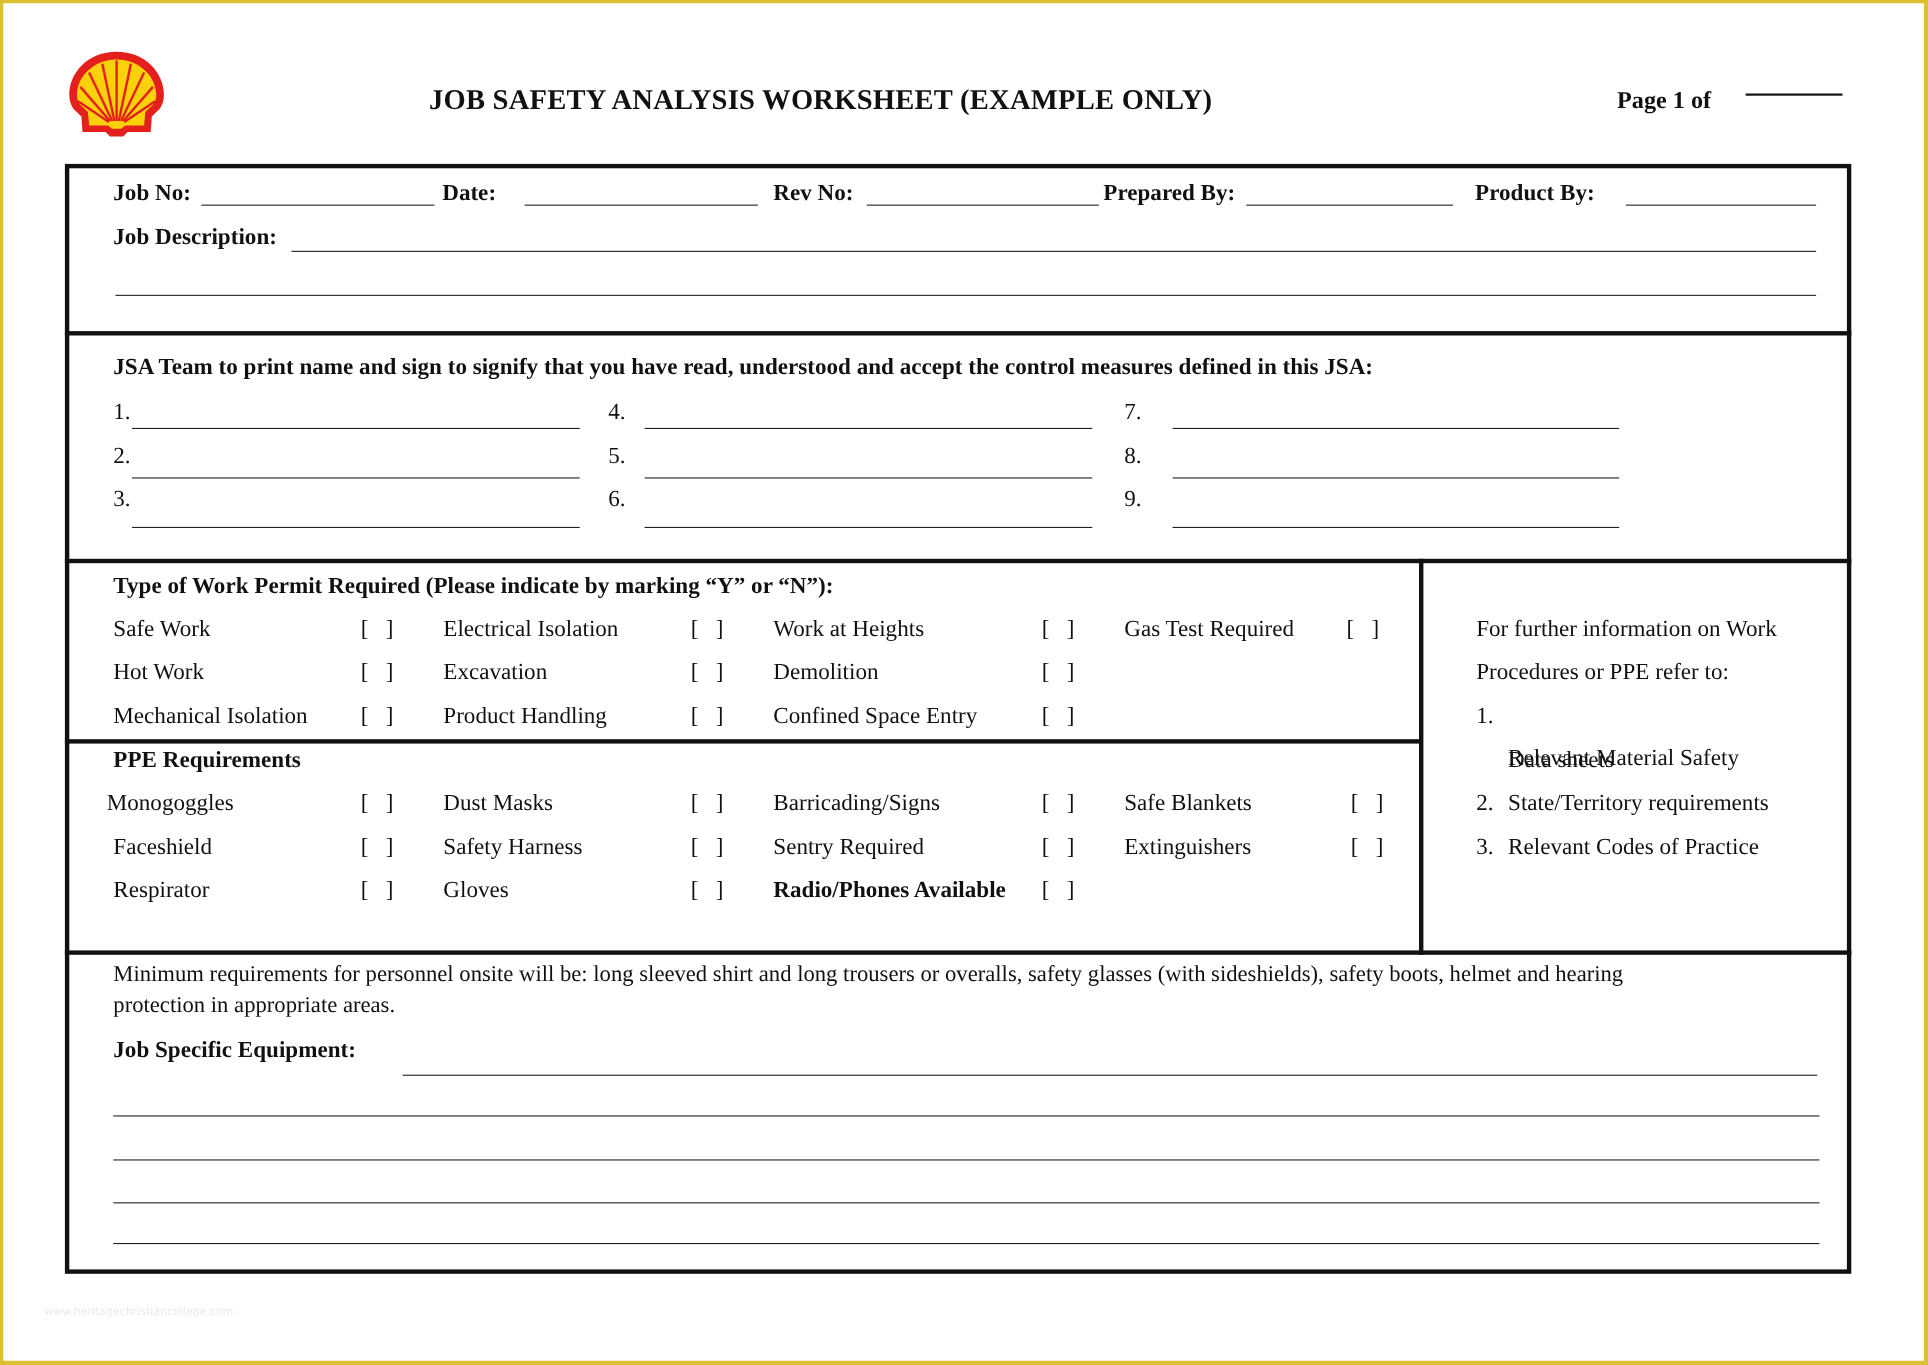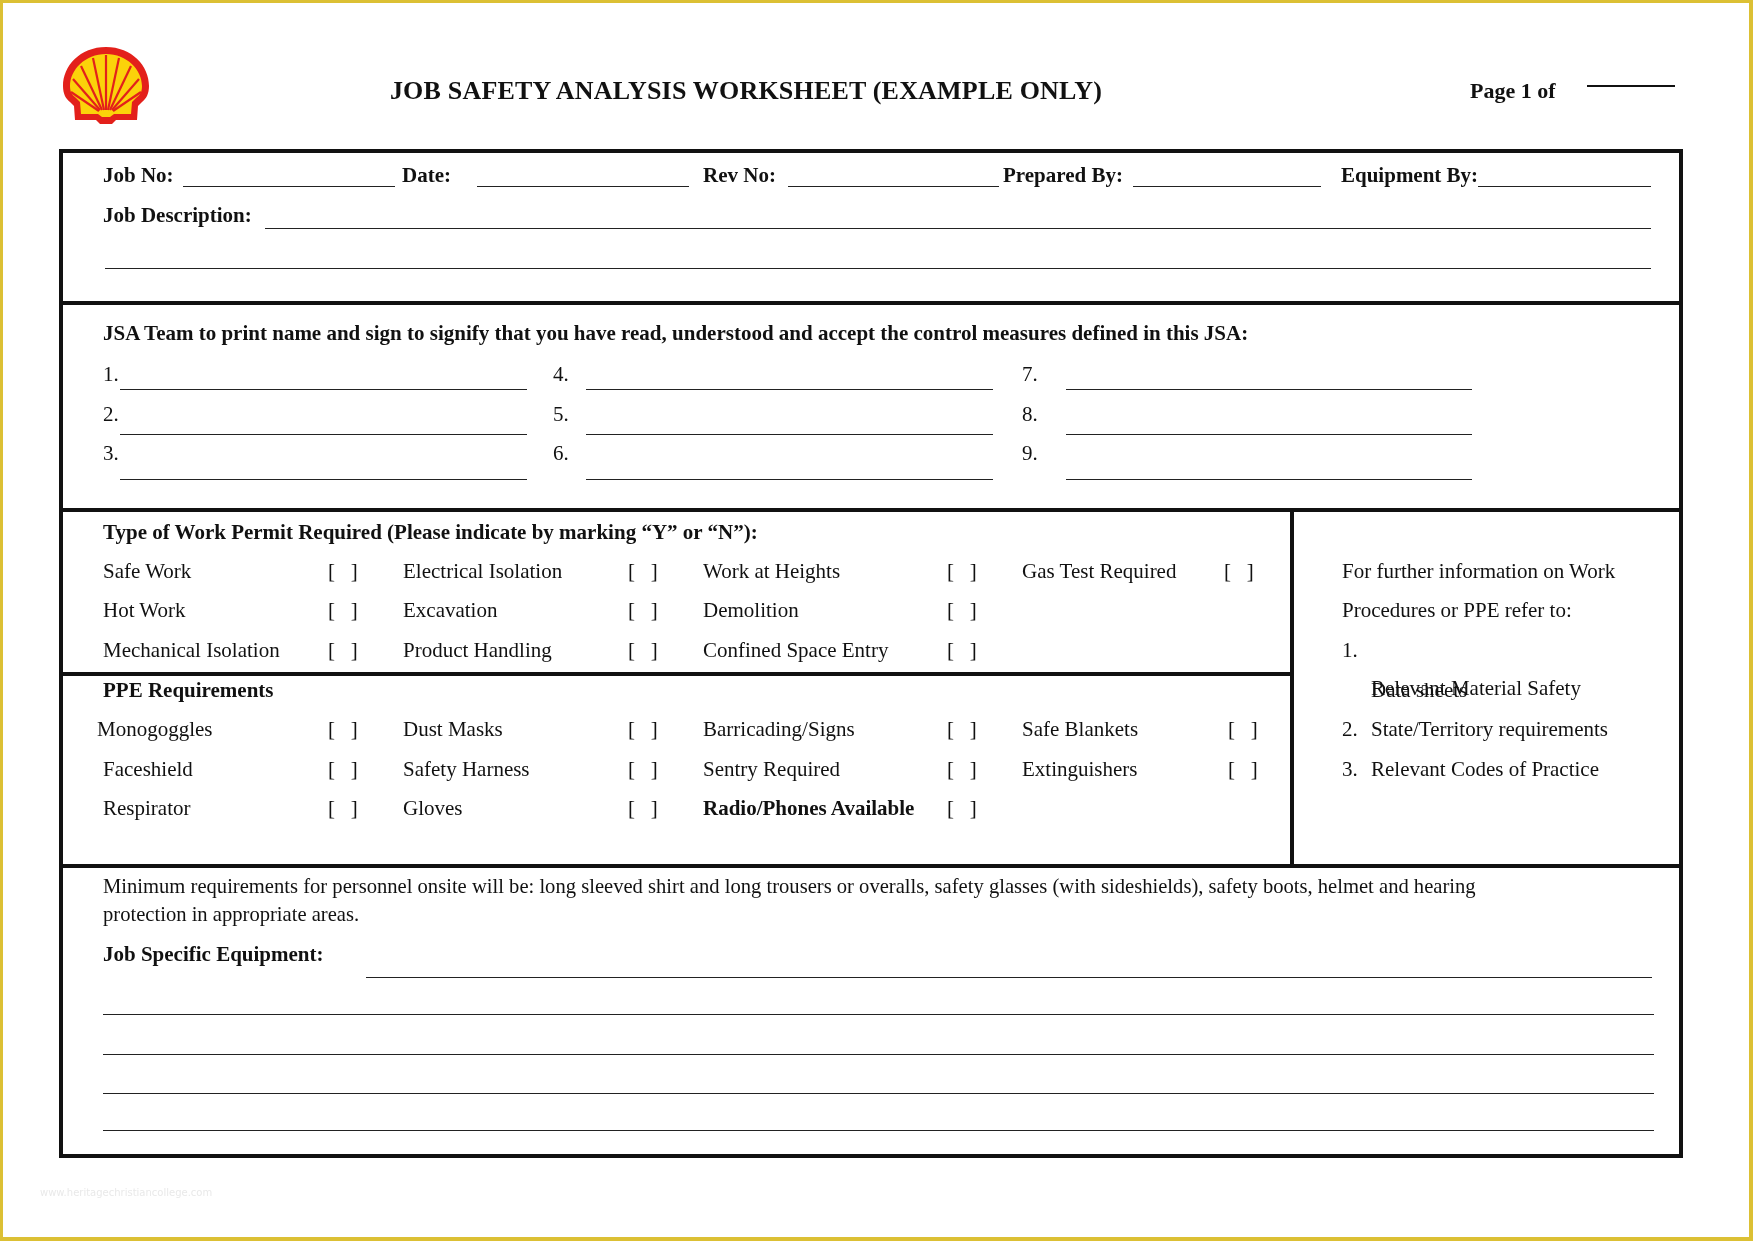--- a/index.html
+++ b/index.html
@@ -53,21 +53,21 @@
 <div class="vline" style="left:1290px; top:508px; height:360px;"></div>
 
 <div class="lbl-b" style="left:103px; top:163px;">Job No:</div>
 <div class="uline" style="left:183px; top:186px; width:212px;"></div>
 <div class="lbl-b" style="left:402px; top:163px;">Date:</div>
 <div class="uline" style="left:477px; top:186px; width:212px;"></div>
 <div class="lbl-b" style="left:703px; top:163px;">Rev No:</div>
 <div class="uline" style="left:788px; top:186px; width:211px;"></div>
 <div class="lbl-b" style="left:1003px; top:163px;">Prepared By:</div>
 <div class="uline" style="left:1133px; top:186px; width:188px;"></div>
-<div class="lbl-b" style="left:1341px; top:163px;">Equipment By:</div>
+<div class="lbl-b" style="left:1341px; top:163px;">Product By:</div>
 <div class="uline" style="left:1478px; top:186px; width:173px;"></div>
 
 <div class="lbl-b" style="left:103px; top:203px;">Job Description:</div>
 <div class="uline" style="left:265px; top:228px; width:1386px;"></div>
 <div class="uline" style="left:105px; top:268px; width:1546px;"></div>
 
 <div class="lbl-b" style="left:103px; top:321px;">JSA Team to print name and sign to signify that you have read, understood and accept the control measures defined in this JSA:</div>
 
 <div class="lbl" style="left:103px; top:362px;">1.</div>
 <div class="uline" style="left:120px; top:389px; width:407px;"></div>

